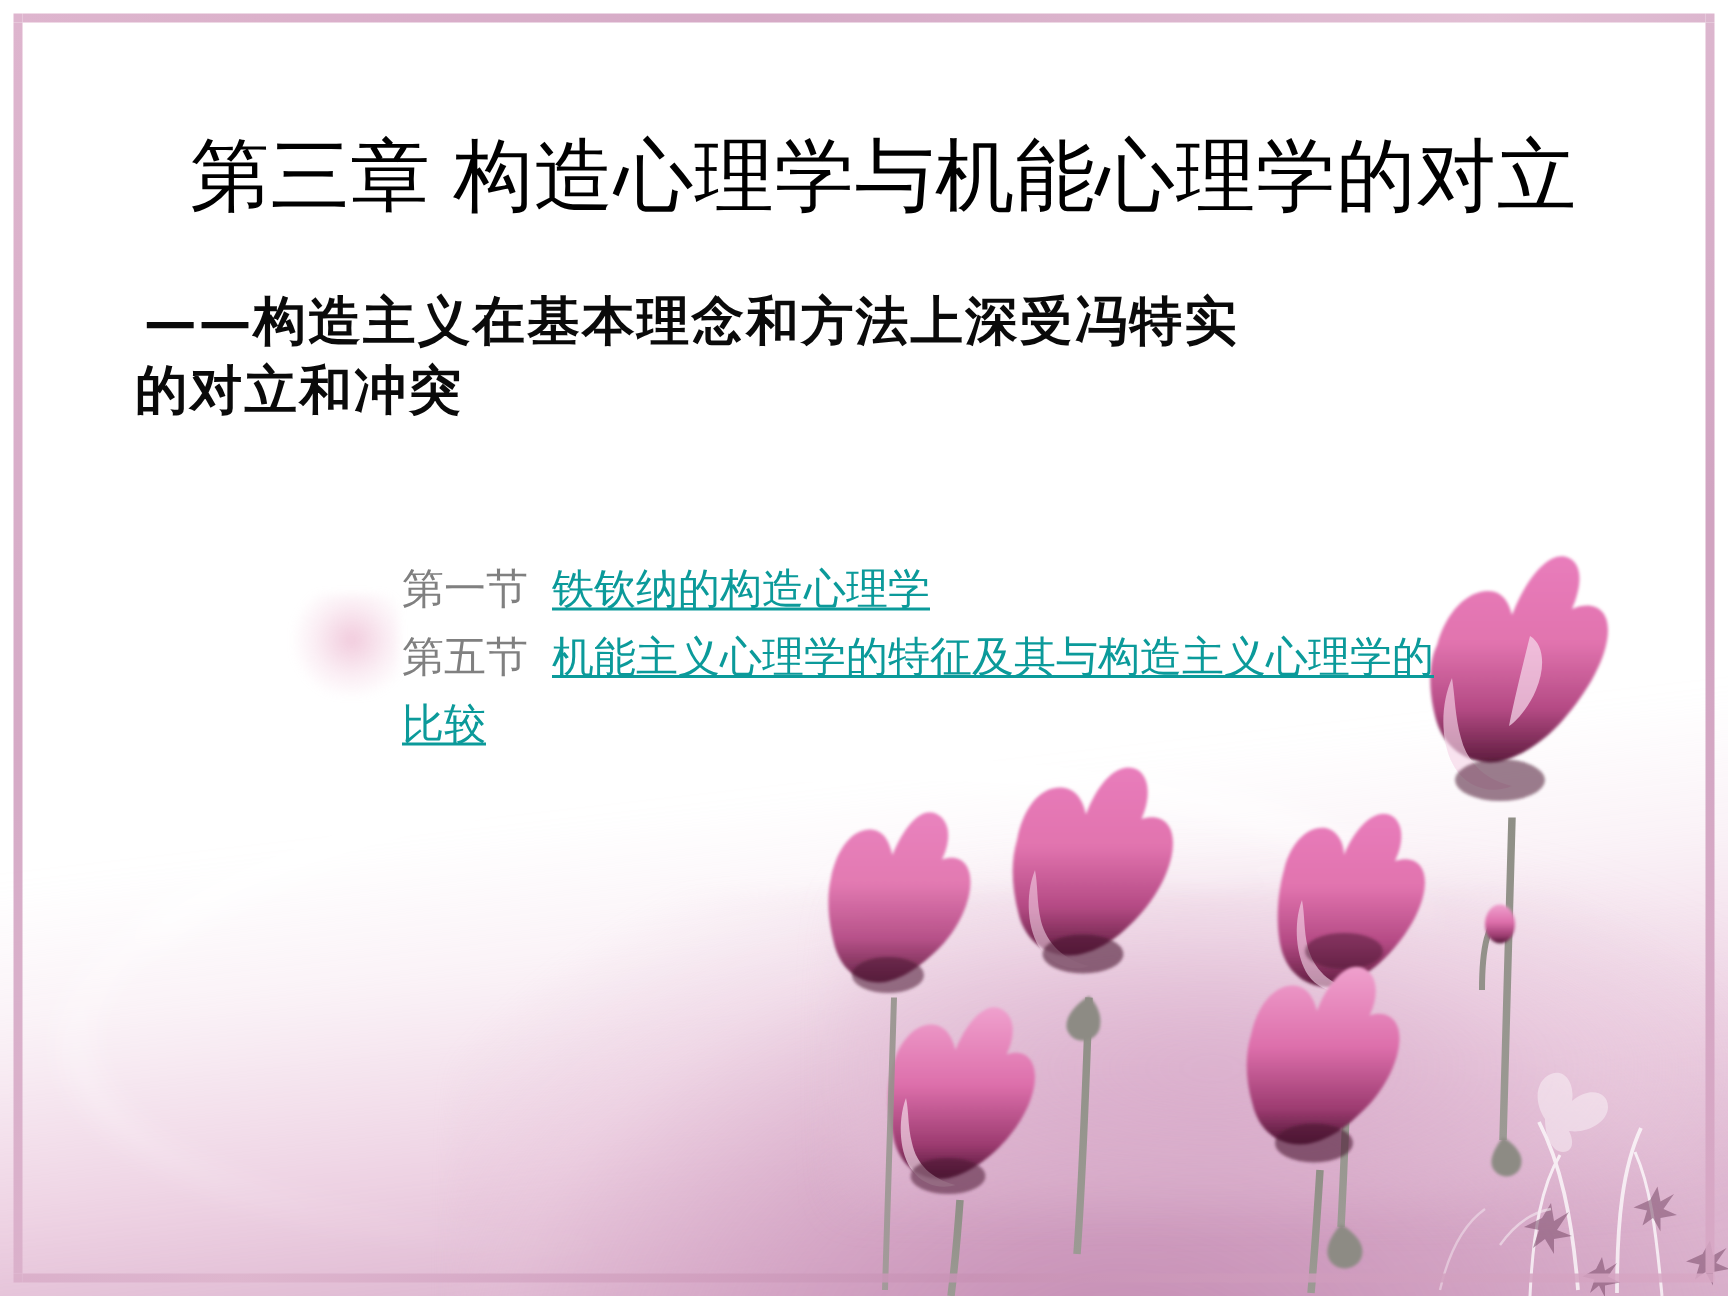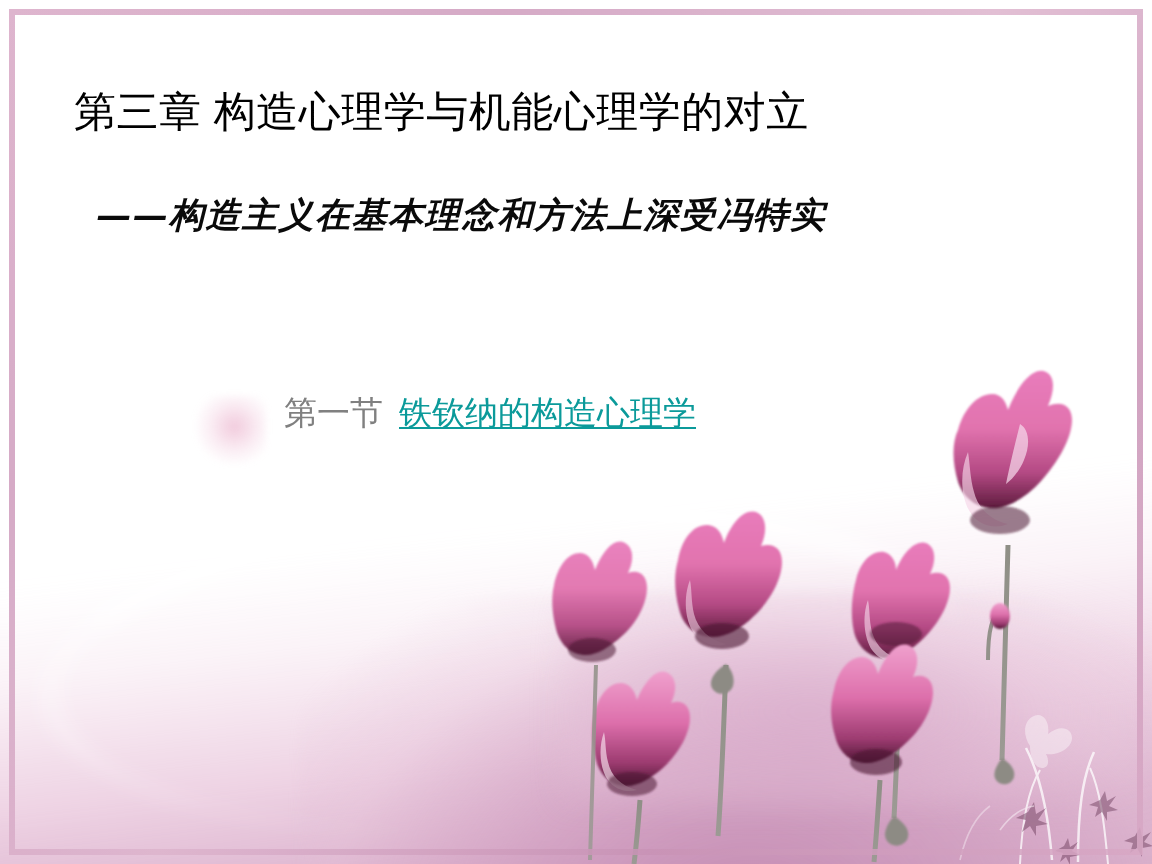--- a/index.html
+++ b/index.html
@@ -127,55 +127,55 @@
     left: 0; top: 0;
     width: 1152px; height: 864px;
   }
 
   .title {
     position: absolute;
     left: 74px;
     top: 88px;
     width: 1030px;
     color: #000000;
-    font-size: 42px;
+    font-size: 53px;
     line-height: 1.12;
     letter-spacing: 0.5px;
     white-space: nowrap;
     font-family: "Liberation Sans", "DejaVu Sans", sans-serif;
+    text-align: center;
   }
 
   .subtitle {
     position: absolute;
     left: 96px;
     top: 192px;
     width: 940px;
     color: #0a0a0a;
     font-size: 35px;
     line-height: 1.30;
     font-weight: bold;
-    font-style: italic;
     font-family: "DejaVu Serif", "Liberation Serif", serif;
     letter-spacing: 1.5px;
   }
   .subtitle .ln { display: block; white-space: nowrap; }
   .subtitle .ln2 { margin-left: -14px; }
   .subtitle .ln3 { margin-left: -6px; }
 
   .toc {
     position: absolute;
     left: 268px;
     top: 371px;
     width: 700px;
   }
   .toc-item {
-    font-size: 33px;
+    font-size: 28px;
     line-height: 1.60;
     text-indent: 0;
-    margin: 16px;
+    margin: 0;
     padding: 0;
   }
   .sec-no {
     color: #808080;
     font-family: "Liberation Sans", "DejaVu Sans", sans-serif;
   }
   .sec-gap { display: inline-block; width: 16px; }
   .sec-link {
     color: #0b9a9a;
     text-decoration: underline;
@@ -308,27 +308,31 @@
   </svg>
 
   <div class="frame"></div>
 
   <div class="content">
 
     <div class="title">第三章  构造心理学与机能心理学的对立</div>
 
     <div class="subtitle">
       <span class="ln ln1">——构造主义在基本理念和方法上深受冯特实</span>
+      <span class="ln ln3">的对立和冲突</span>
     </div>
 
     <div class="toc">
 
       <div class="toc-item">
         <span class="sec-no">第一节</span><span class="sec-gap"></span><a class="sec-link" href="#">铁钦纳的构造心理学</a>
       </div>
 
 
 
 
+      <div class="toc-item wrap">
+        <span class="sec-no">第五节</span><span class="sec-gap"></span><a class="sec-link" href="#">机能主义心理学的特征及其与构造主义心理学的比较</a>
+      </div>
 
     </div>
   </div>
 </div>
 
 </body></html>

